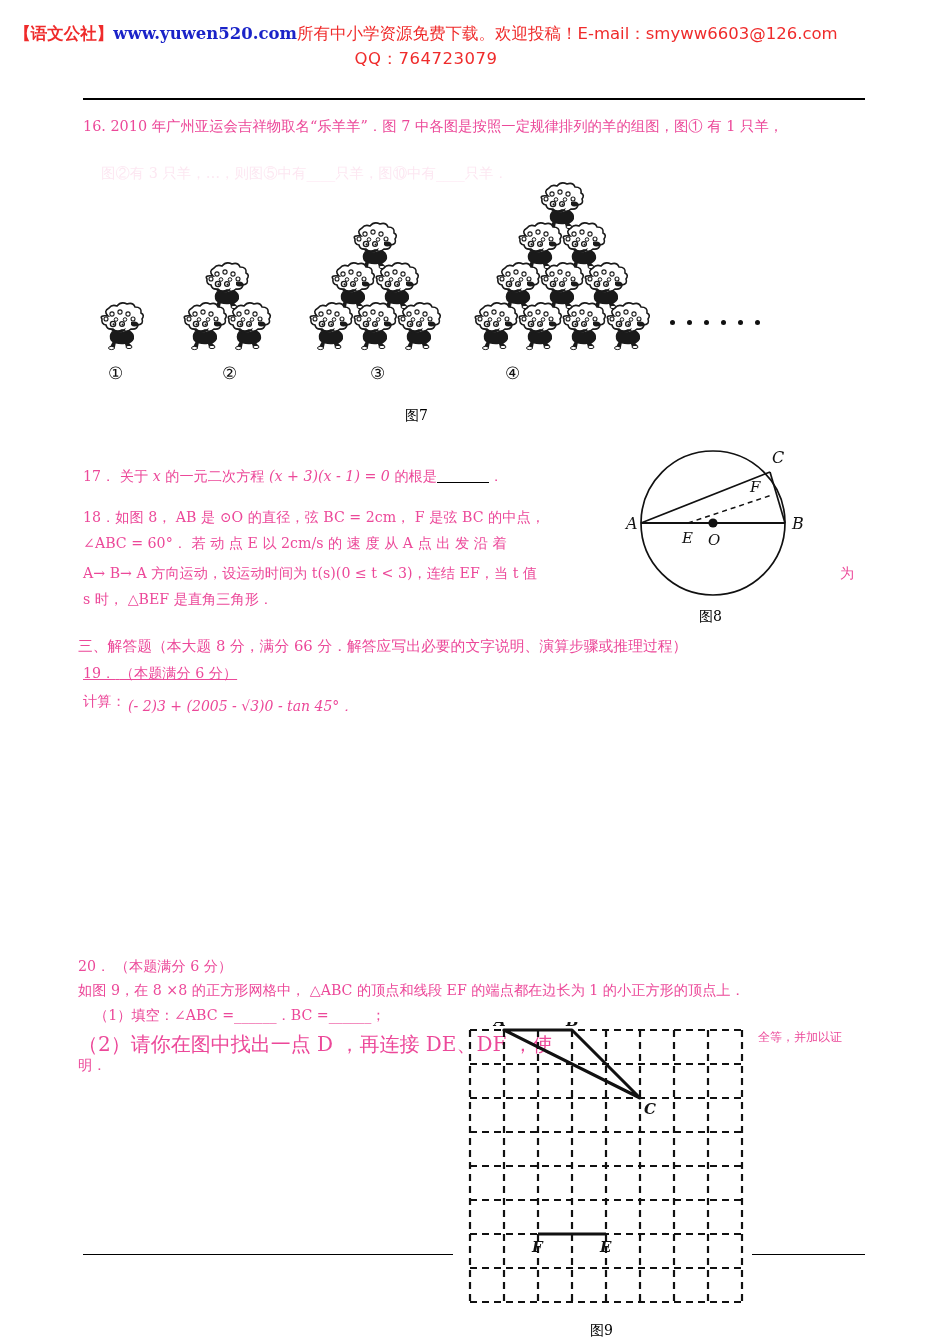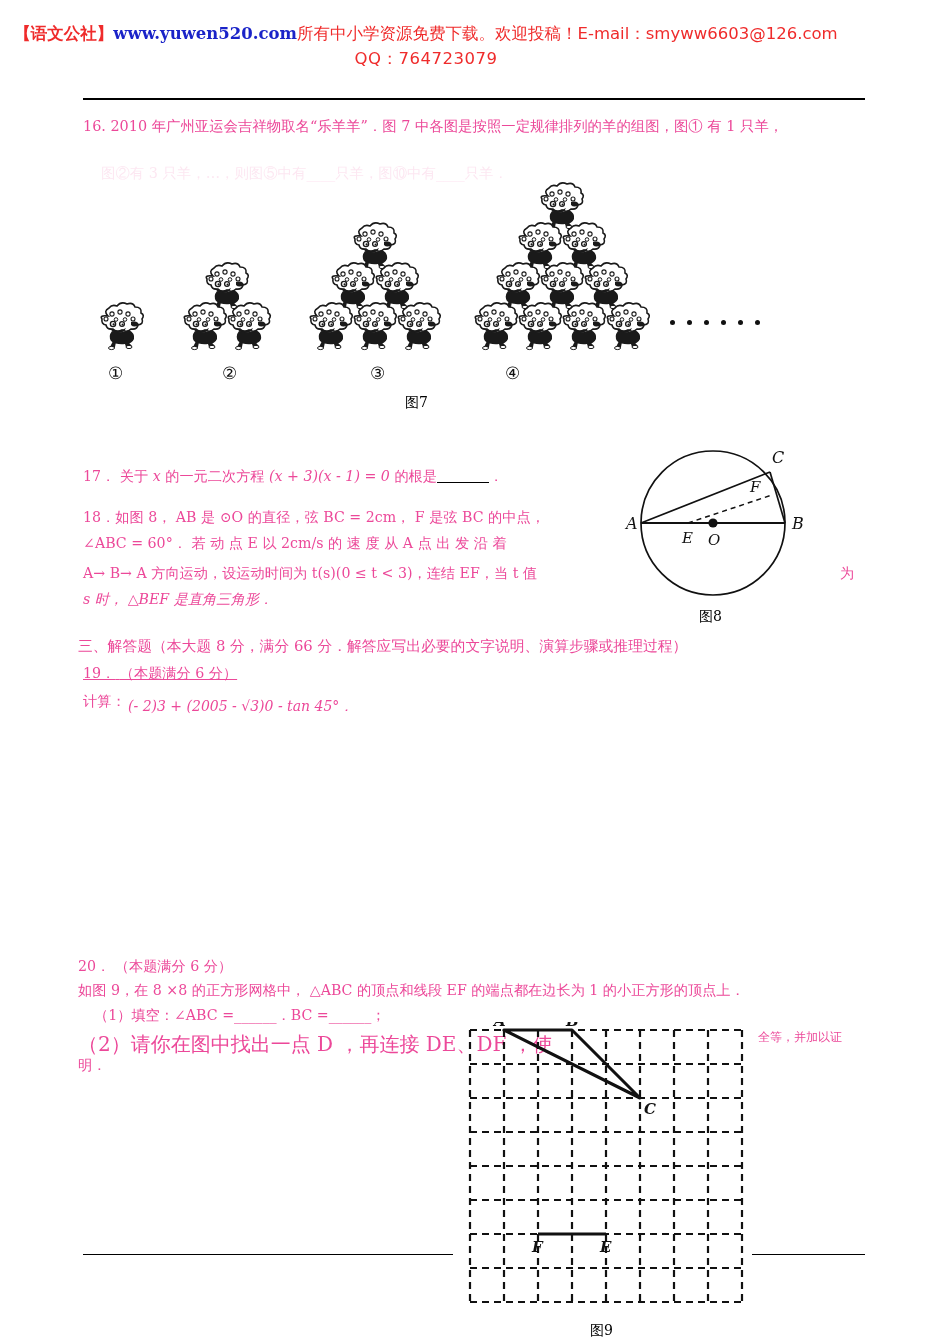--- a/index.html
+++ b/index.html
@@ -209,38 +209,38 @@
 
   <div class="dots-row">
     <i></i>
     <i></i>
     <i></i>
     <i></i>
     <i></i>
     <i></i>
   </div>
 
-  <div class="fig-cap" style="left:405px; top:394px;">图7</div>
+  <div class="fig-cap" style="left:405px; top:407px;">图7</div>
 
   <div class="txt" style="left:83px; top:463px;">
     <span>17．</span>
     <span>关于</span>
     <span class="mi">x</span>
     <span>的一元二次方程</span>
     <span class="mi">(x + 3)(x - 1) = 0</span>
     <span>的根是</span><span class="blank-u"></span><span>．</span>
   </div>
 
   <div class="txt" style="left:83px; top:504px;">
     <span>18．</span><span>如图 8， AB 是 ⊙O 的直径，弦 BC = 2cm， F 是弦 BC 的中点，</span>
   </div>
   <div class="txt" style="left:83px; top:530px;">∠ABC = 60°． 若 动 点 E 以 2cm/s 的 速 度 从 A 点 出 发 沿 着</div>
   <div class="txt" style="left:83px; top:560px;">A→ B→ A 方向运动，设运动时间为 t(s)(0 ≤ t &lt; 3)，连结 EF，当 t 值</div>
   <div class="txt" style="left:840px; top:560px;">为</div>
-  <div class="txt" style="left:83px; top:586px;font-style:italic;">s 时， △BEF 是直角三角形．</div>
+  <div class="txt" style="left:83px; top:586px;">s 时， △BEF 是直角三角形．</div>
 
   <div class="fig8">
     <svg width="215" height="175" viewBox="0 0 215 175">
 
       <circle cx="93" cy="78" r="72" fill="none" stroke="#111" stroke-width="1.7"></circle>
 
       <line x1="21" y1="78" x2="165" y2="78" stroke="#111" stroke-width="1.9"></line>
 
       <line x1="21" y1="78" x2="150" y2="27" stroke="#111" stroke-width="1.7"></line>
 

